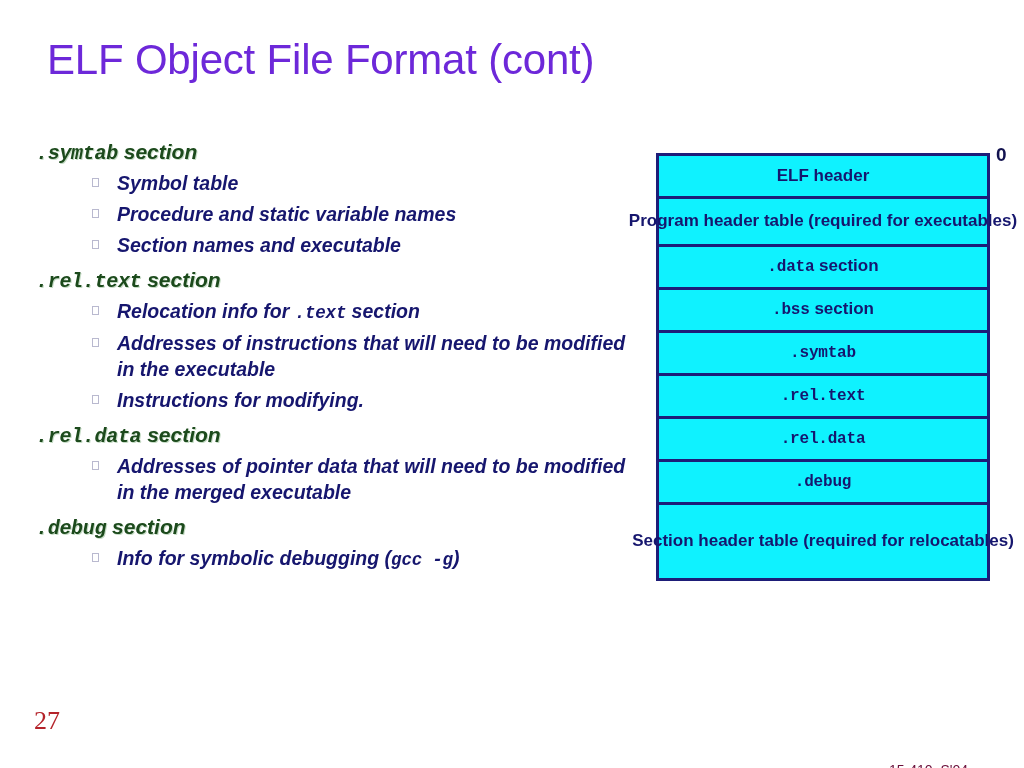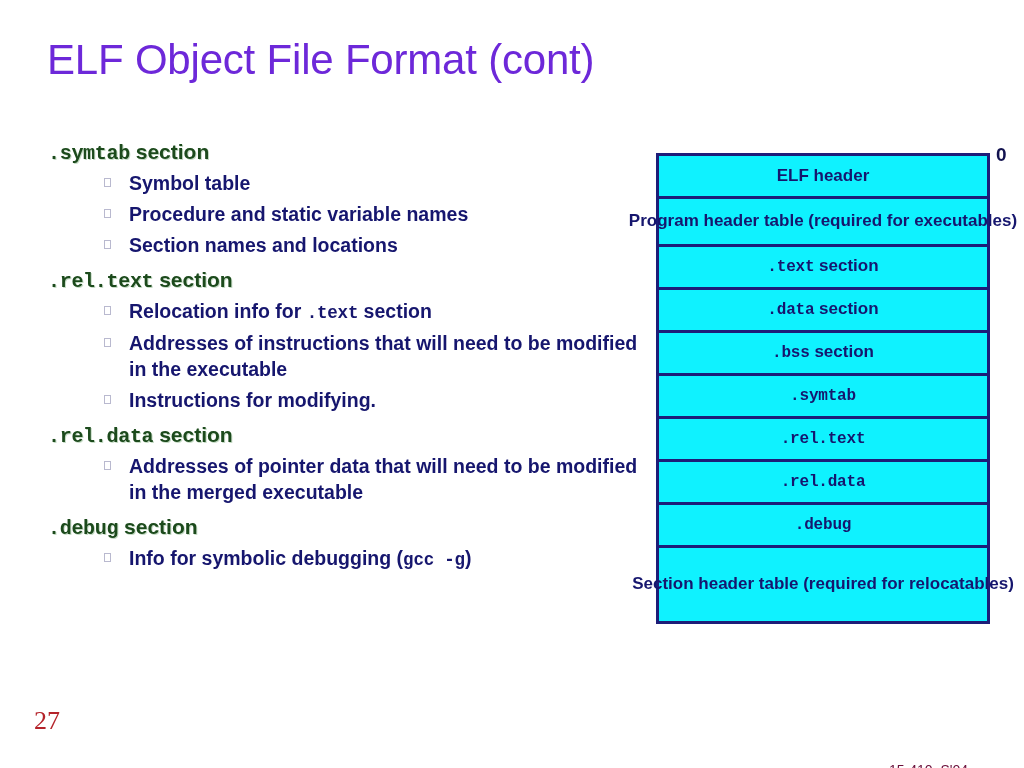--- a/index.html
+++ b/index.html
@@ -25,23 +25,24 @@
     font-weight: 400;
     color: #6d28d9;
     letter-spacing: -0.2px;
     white-space: nowrap;
     font-family: "Liberation Sans", sans-serif;
   }
 
   
   #content-column {
     position: absolute;
-    left: 48px;
+    left: 36px;
     top: 140px;
     width: 605px;
+    font-style: italic;
   }
 
   .section-block { margin-bottom: 0; }
 
   .section-heading {
     color: #1c4a1c;
     font-size: 21px;
     font-weight: bold;
     line-height: 1.18;
     margin: 0 0 4px 0;
@@ -166,21 +167,21 @@
 <body>
 
 <div id="slide-title">ELF Object File Format (cont)</div>
 
 <div id="content-column">
     <div class="section-block" id="sec-0">
       <div class="section-heading"><span class="mono">.symtab</span><span class="sans"> section</span></div>
       <ul class="sub-list">
         <li class="sub-item"><span class="bullet-box"></span><span>Symbol table</span></li>
         <li class="sub-item"><span class="bullet-box"></span><span>Procedure and static variable names</span></li>
-        <li class="sub-item"><span class="bullet-box"></span><span>Section names and locations</span></li>
+        <li class="sub-item"><span class="bullet-box"></span><span>Section names and executable</span></li>
       </ul>
     </div>
     <div class="section-block" id="sec-1">
       <div class="section-heading"><span class="mono">.rel.text</span><span class="sans"> section</span></div>
       <ul class="sub-list">
         <li class="sub-item"><span class="bullet-box"></span><span>Relocation info for </span><span class="mono">.text</span><span> section</span></li>
         <li class="sub-item"><span class="bullet-box"></span><span>Addresses of instructions that will need to be modified in the executable</span></li>
         <li class="sub-item"><span class="bullet-box"></span><span>Instructions for modifying.</span></li>
       </ul>
     </div>
@@ -200,23 +201,20 @@
 
 <div id="elf-diagram">
     <div class="elf-row one-line">
       <div class="rowtext"><span>ELF header</span></div>
     </div>
     <div class="elf-row two-line overflow">
       <div class="rowtext"><span>Program header table
 (required for executables)</span></div>
     </div>
     <div class="elf-row one-line">
-      <div class="rowtext"><span class="mono">.text</span><span> section</span></div>
-    </div>
-    <div class="elf-row one-line">
       <div class="rowtext"><span class="mono">.data</span><span> section</span></div>
     </div>
     <div class="elf-row one-line">
       <div class="rowtext"><span class="mono">.bss</span><span> section</span></div>
     </div>
     <div class="elf-row one-line">
       <div class="rowtext"><span class="mono">.symtab</span></div>
     </div>
     <div class="elf-row one-line">
       <div class="rowtext"><span class="mono">.rel.text</span></div>

